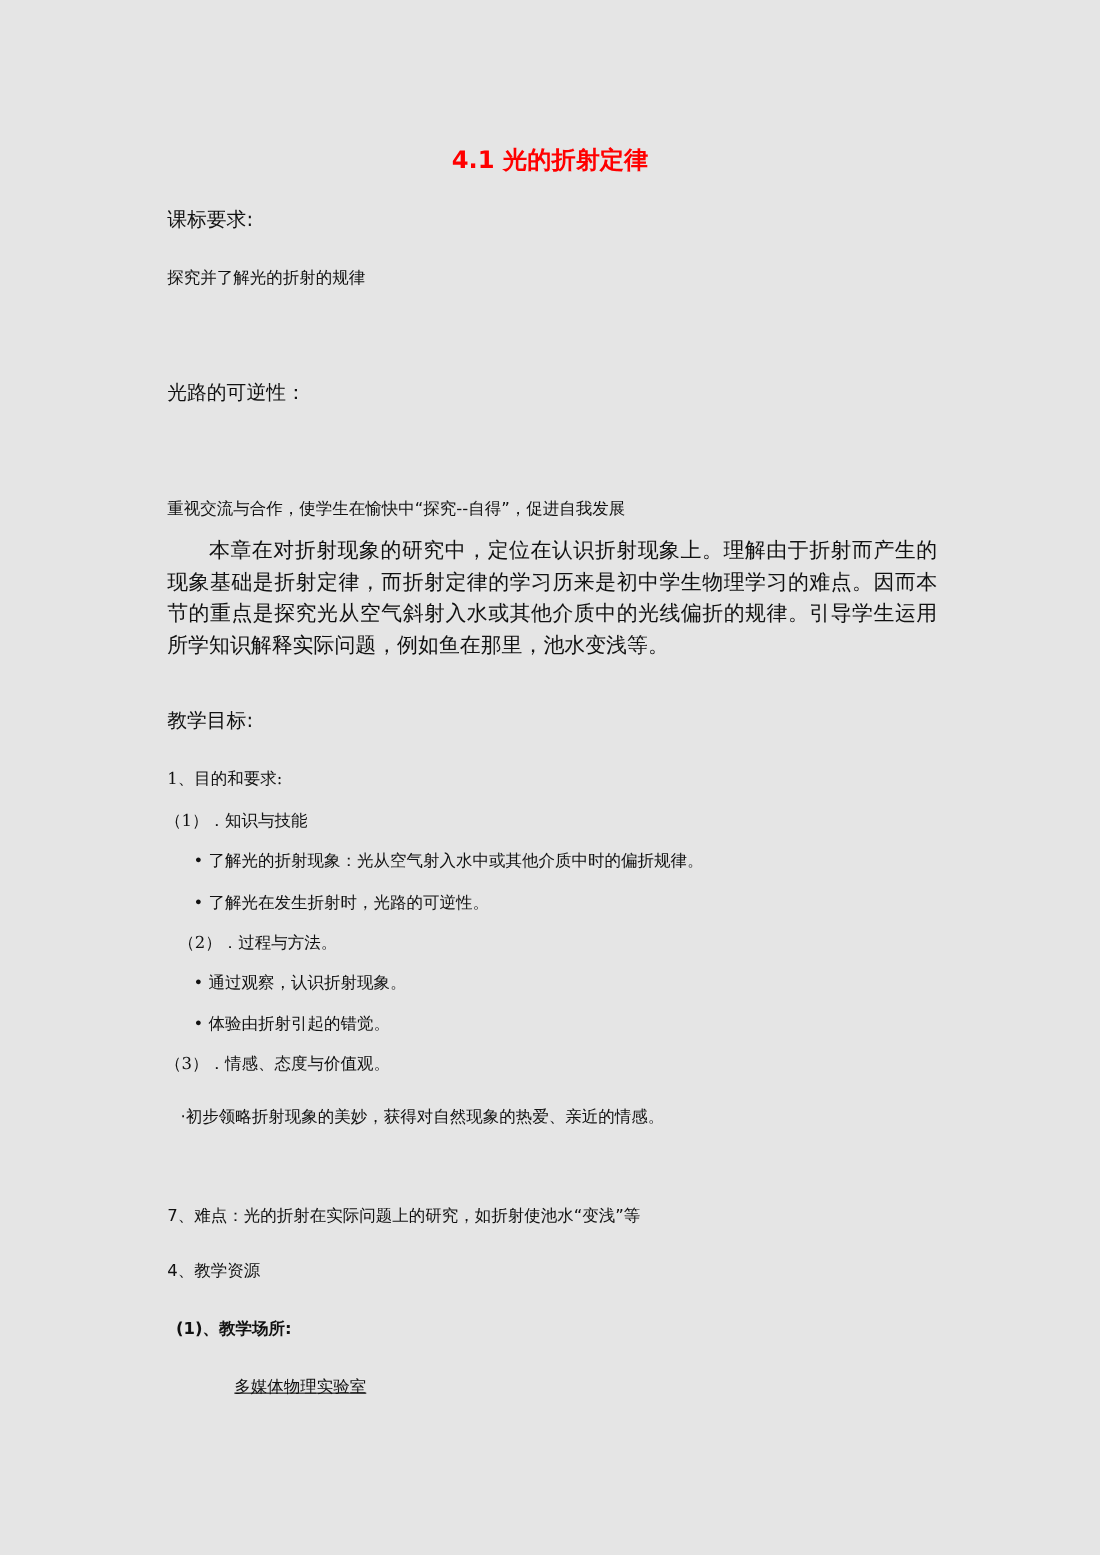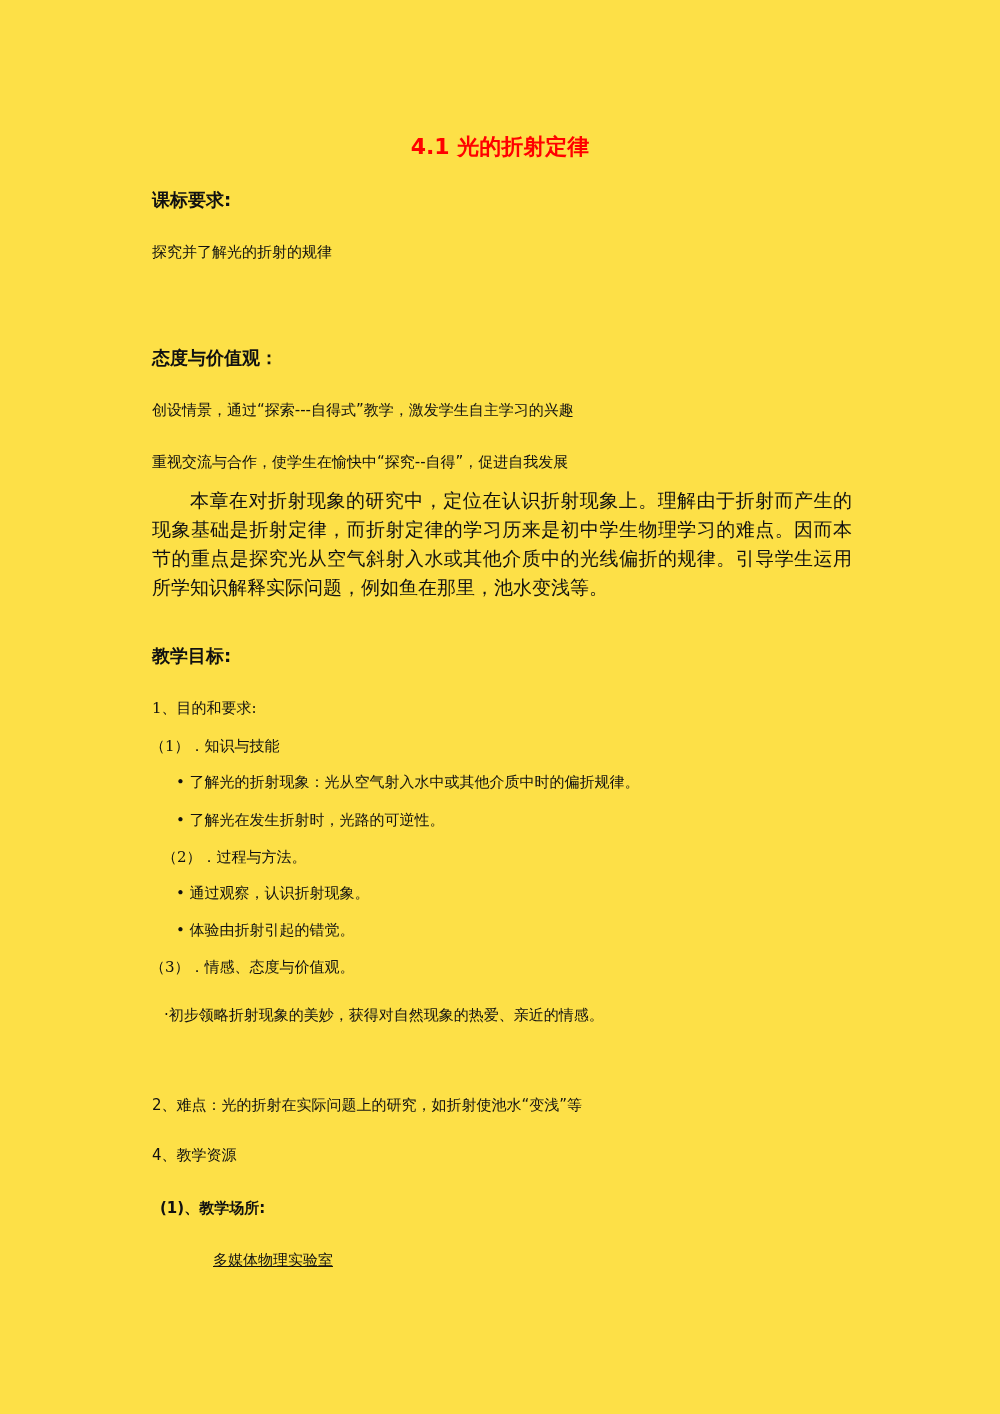--- a/index.html
+++ b/index.html
@@ -1,51 +1,50 @@
 <!DOCTYPE html>
 <html><head>
 <meta charset="utf-8">
 <style>
   html, body { margin: 0; padding: 0; background: #ffffff; }
   body { width: 1000px; height: 1414px; position: relative; overflow: hidden;
          font-family: "DejaVu Sans", "Liberation Sans", sans-serif; color: #111; }
-  .page { position: absolute; left: 0; top: 0; width: 1000px; height: 1414px; background: #fde047; }
+  .page { position: absolute; left: 0; top: 0; width: 1000px; height: 1414px; background: #e5e5e5; }
   .line { position: absolute; left: 152px; white-space: nowrap; font-size: 15px; line-height: 24px; }
   .title { position: absolute; left: 0; width: 1000px; text-align: center; top: 133px;
            font-size: 22px; font-weight: bold; color: #ff0000; line-height: 28px; }
-  .heading { font-weight: bold; font-size: 18px; }
+  .heading { font-weight: normal; font-size: 18px; }
   .serif { font-family: "DejaVu Serif", "Liberation Serif", serif; }
   .para { position: absolute; left: 152px; width: 700px; font-size: 19px; line-height: 29px;
           font-family: "DejaVu Serif", "Liberation Serif", serif; text-indent: 2em;
           text-align: justify; }
 </style>
 </head>
 <body>
 
 <div class="page">
 
   <div class="title">4.1 光的折射定律</div>
 
   <div class="line heading" style="top:188px;">课标要求:</div>
   <div class="line" style="top:240px;">探究并了解光的折射的规律</div>
 
-  <div class="line heading" style="top:346px;">态度与价值观：</div>
-  <div class="line" style="top:398px;">创设情景，通过“探索---自得式”教学，激发学生自主学习的兴趣</div>
+  <div class="line heading" style="top:346px;">光路的可逆性：</div>
   <div class="line" style="top:450px;">重视交流与合作，使学生在愉快中“探究--自得”，促进自我发展</div>
   <div class="para" style="top:486px;">本章在对折射现象的研究中，定位在认识折射现象上。理解由于折射而产生的现象基础是折射定律，而折射定律的学习历来是初中学生物理学习的难点。因而本节的重点是探究光从空气斜射入水或其他介质中的光线偏折的规律。引导学生运用所学知识解释实际问题，例如鱼在那里，池水变浅等。</div>
 
   <div class="line heading" style="top:644px;">教学目标:</div>
   <div class="line serif" style="top:696px;">1、目的和要求:</div>
   <div class="line serif" style="top:734px; left:150px;">（1）．知识与技能</div>
   <div class="line serif" style="top:808px; left:176px;">• 了解光在发生折射时，光路的可逆性。</div>
   <div class="line serif" style="top:770px; left:176px;">• 了解光的折射现象：光从空气射入水中或其他介质中时的偏折规律。</div>
   <div class="line serif" style="top:845px; left:150px;margin-left:12px;">（2）．过程与方法。</div>
   <div class="line serif" style="top:881px; left:176px;">• 通过观察，认识折射现象。</div>
   <div class="line serif" style="top:918px; left:176px;">• 体验由折射引起的错觉。</div>
   <div class="line serif" style="top:955px; left:150px;">（3）．情感、态度与价值观。</div>
   <div class="line" style="top:1003px; left:164px;">·初步领略折射现象的美妙，获得对自然现象的热爱、亲近的情感。</div>
 
-  <div class="line" style="top:1093px;">2、难点：光的折射在实际问题上的研究，如折射使池水“变浅”等</div>
+  <div class="line" style="top:1093px;">7、难点：光的折射在实际问题上的研究，如折射使池水“变浅”等</div>
   <div class="line" style="top:1143px;">4、教学资源</div>
   <div class="line" style="top:1196px; left:160px;font-weight:bold;">(1)、教学场所:</div>
   <div class="line" style="top:1248px; left:213px;text-decoration:underline;">多媒体物理实验室</div>
 
 </div>
 
 </body></html>

